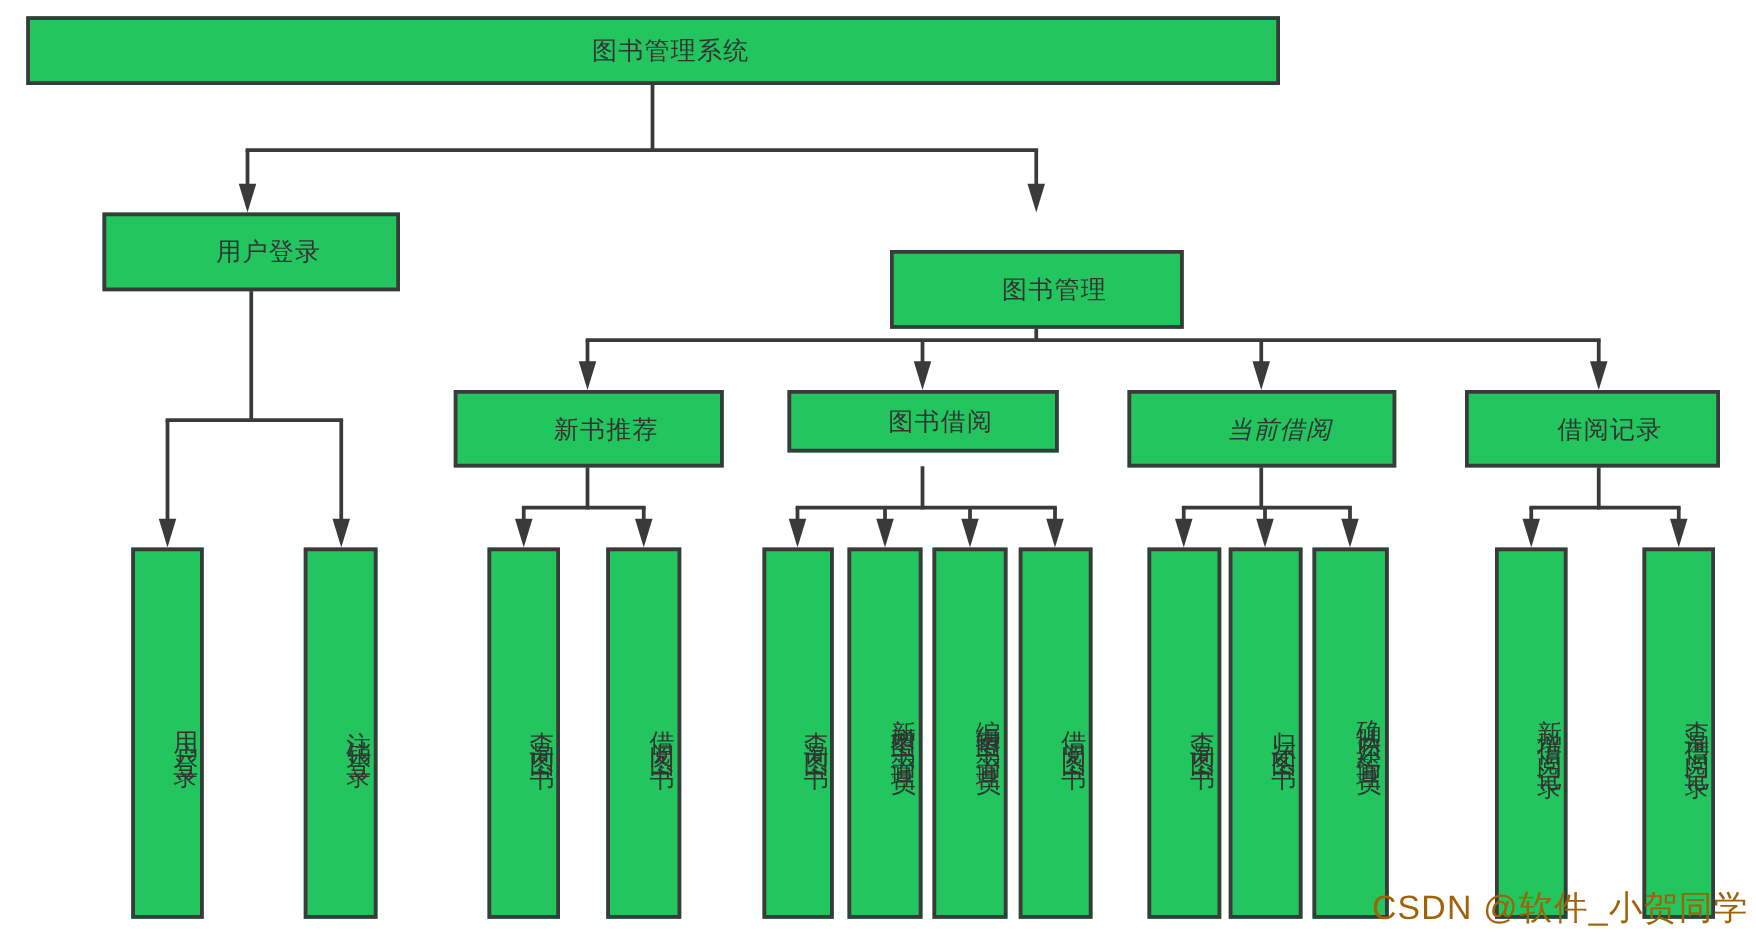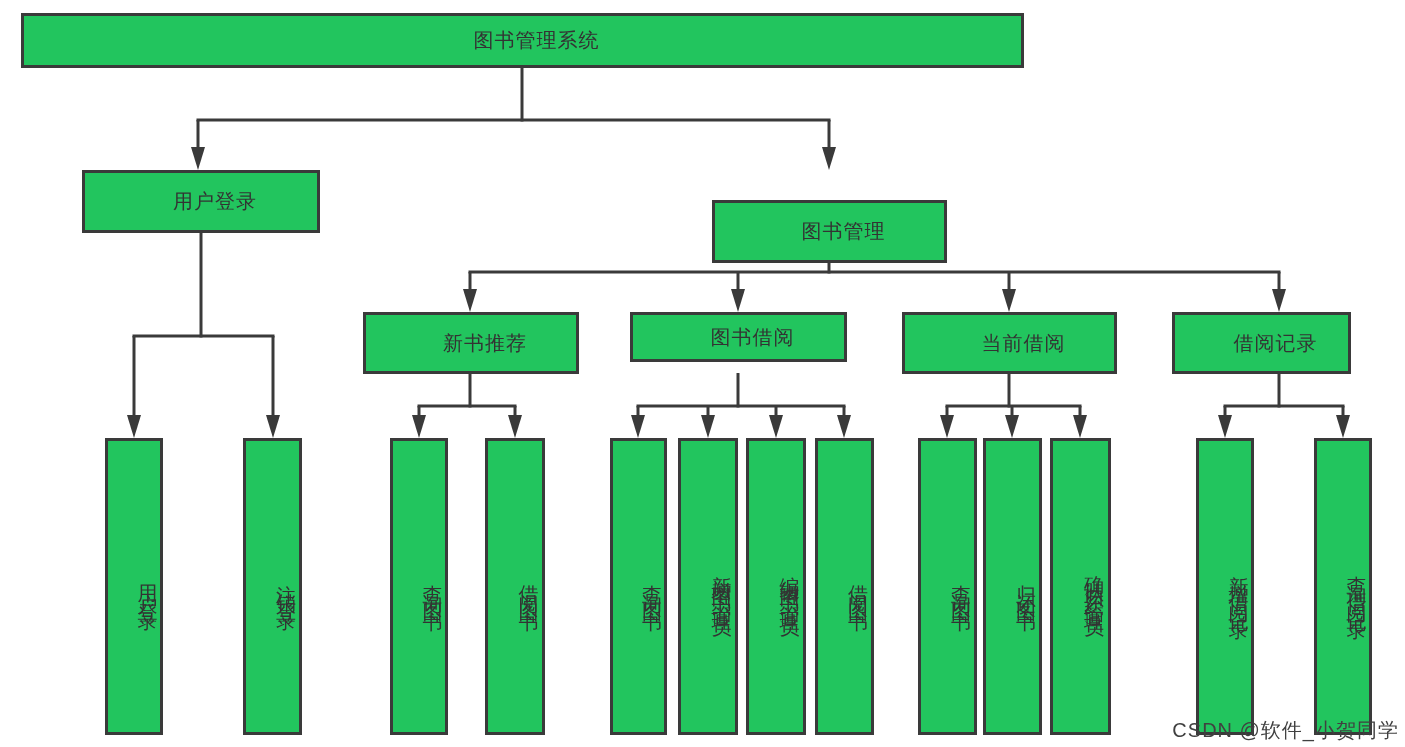--- a/index.html
+++ b/index.html
@@ -39,23 +39,23 @@
     text-orientation:mixed;
     font-size:20px;
     line-height:1;
     letter-spacing:9px;
     color:var(--text);
   }
   .vlabel.long{ letter-spacing:6px; }
   .watermark{
     position:absolute;
     right:6px;bottom:3px;
-    font-size:20px;
+    font-size:27px;
     letter-spacing:1px;
-    color:#404040;
+    color:#a16207;
     z-index:5;
     white-space:nowrap;
   }
 </style>
 </head>
 <body>
 
 <div class="canvas">
 
   <svg class="connectors" viewBox="0 0 1405 747" xmlns="http://www.w3.org/2000/svg">
@@ -134,24 +134,24 @@
   <div class="box" style="left:712px;top:170px;width:235px;height:63px;margin-top:30px;">
     <span class="hlabel">图书管理</span>
   </div>
 
   <div class="box" style="left:363px;top:312px;width:216px;height:62px;font-family:Liberation Serif, serif;">
     <span class="hlabel">新书推荐</span>
   </div>
   <div class="box" style="left:630px;top:312px;width:217px;height:50px;">
     <span class="hlabel">图书借阅</span>
   </div>
-  <div class="box" style="left:902px;top:312px;width:215px;height:62px;">
+  <div class="box" style="left:902px;top:312px;width:215px;height:62px;font-style:italic;">
     <span class="hlabel">当前借阅</span>
   </div>
-  <div class="box" style="left:1172px;top:312px;width:179px;height:62px;">
+  <div class="box" style="left:1172px;top:312px;width:204px;height:62px;">
     <span class="hlabel">借阅记录</span>
   </div>
 
   <div class="box vbox" style="left:105px;width:58px;">
     <span class="vlabel">用户登录</span>
   </div>
   <div class="box vbox" style="left:243px;width:59px;">
     <span class="vlabel">注销登录</span>
   </div>
 

